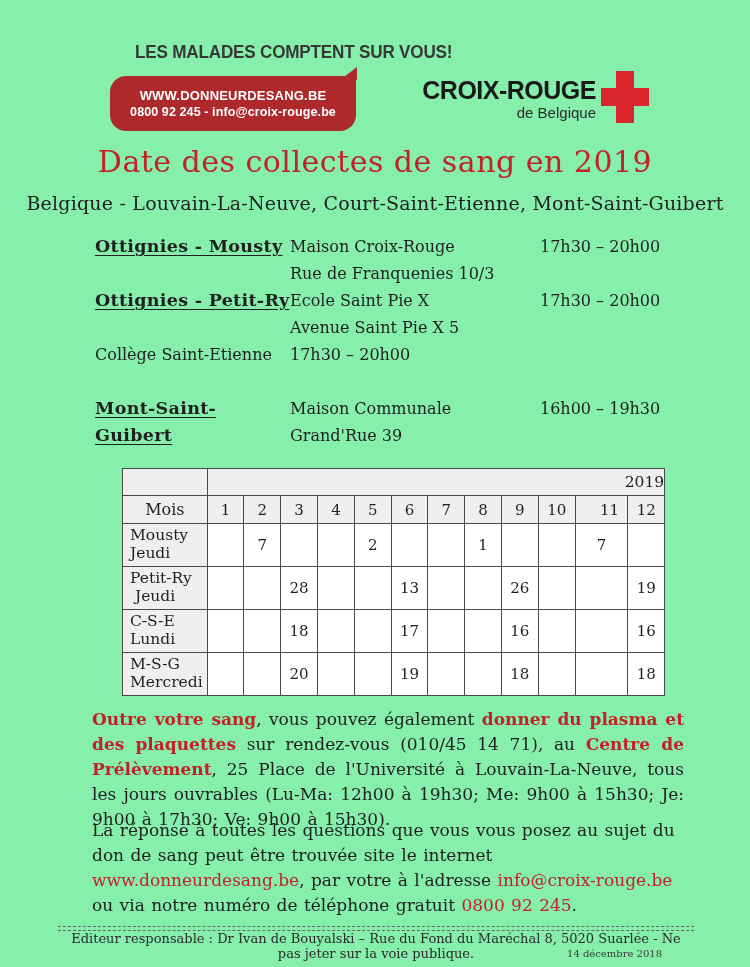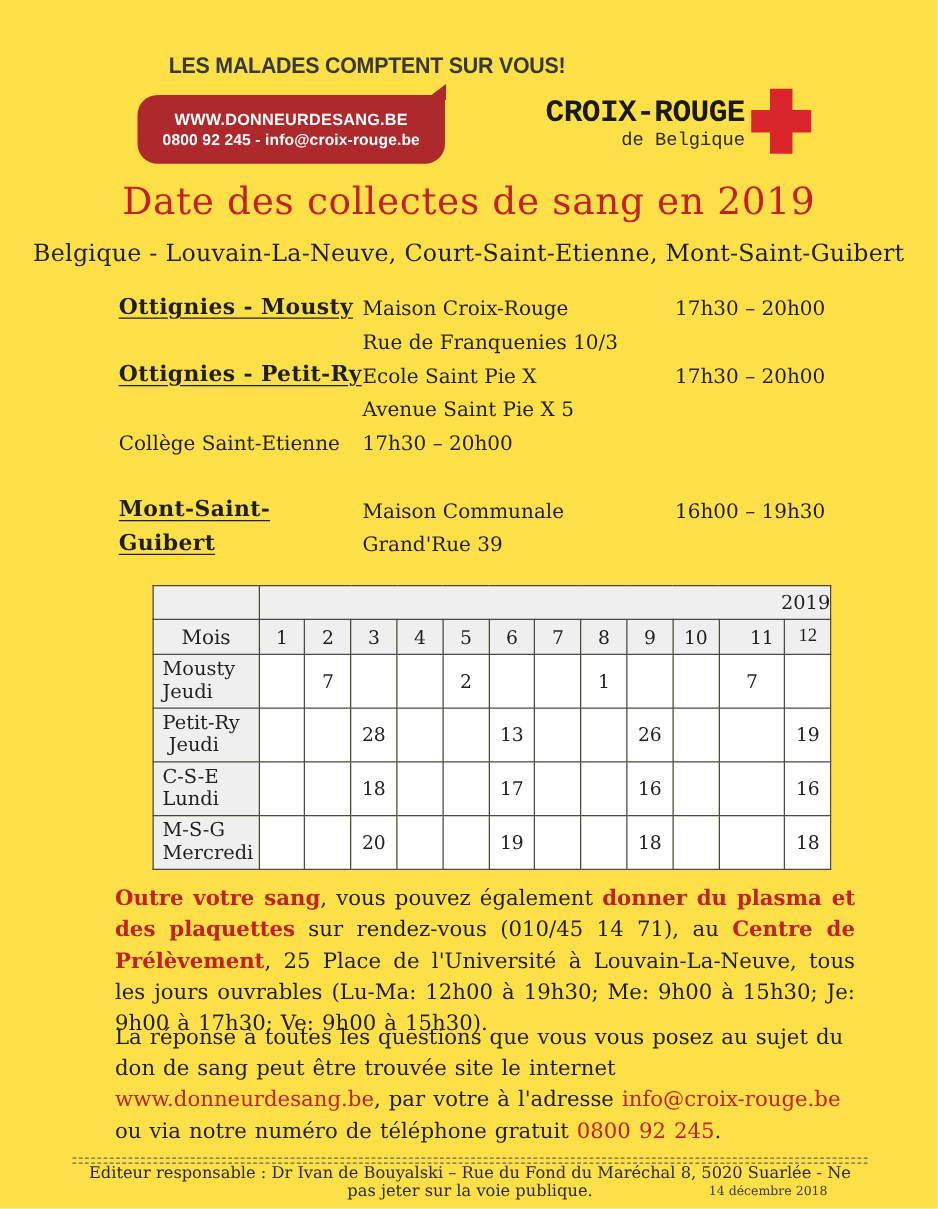--- a/index.html
+++ b/index.html
@@ -6,21 +6,21 @@
     --accent-red:#c32128;
     --bubble-red:#ae292c;
     --cross-red:#d9252b;
     --tagline-gray:#383838;
     --text:#1f1f1f;
     --table-header-bg:#efefef;
     --table-border:#4a4a4a;
   }
   html,body{margin:0;padding:0;background:#ffffff;}
   .page{
-    position:relative;width:750px;height:967px;background:#fde047;overflow:hidden;
+    position:relative;width:750px;height:967px;background:#86efac;overflow:hidden;
     font-family:"DejaVu Serif",serif;color:var(--text);
   }
   
   .tagline{
     position:absolute;left:135px;top:42px;
     font-family:"Liberation Sans",sans-serif;font-weight:bold;font-size:18px;
     color:var(--tagline-gray);letter-spacing:-0.2px;transform:scaleX(.95);transform-origin:left top;
   }
   .bubble{
     position:absolute;left:110px;top:76px;width:246px;height:55px;
@@ -30,21 +30,21 @@
   }
   .tail{
     position:absolute;right:-1px;top:-9px;width:17px;height:13px;
     background:var(--bubble-red);
     clip-path:polygon(100% 0,100% 100%,0 100%);
   }
   .bubble-l1{font-size:13px;letter-spacing:.2px;}
   .bubble-l2{font-size:12.5px;letter-spacing:.1px;margin-top:2px;text-align:center;}
   .logo-text{
     position:absolute;left:420px;top:78px;width:176px;text-align:right;
-    font-family:Liberation Mono, monospace;
+    font-family:Liberation Sans, sans-serif;
   }
   .logo-name{font-weight:bold;font-size:25px;letter-spacing:-0.5px;color:#1a1a1a;line-height:1.0;}
   .logo-sub{font-size:15px;color:#2b2b2b;margin-top:1px;}
   .cross{position:absolute;left:601px;top:71px;width:48px;height:52px;}
   .cross::before{content:"";position:absolute;left:15px;top:0;width:18px;height:52px;background:var(--cross-red);}
   .cross::after{content:"";position:absolute;left:0;top:17px;width:48px;height:18px;background:var(--cross-red);}
   
   .title{
     position:absolute;left:0;right:0;top:144px;margin:0;text-align:center;
     font-size:30px;font-weight:normal;color:var(--accent-red);letter-spacing:.5px;
@@ -146,21 +146,21 @@
           <td class="hdr month-cell" style="width: 35.8px;">2</td>
           <td class="hdr month-cell" style="width: 35.8px;">3</td>
           <td class="hdr month-cell" style="width: 35.8px;">4</td>
           <td class="hdr month-cell" style="width: 35.8px;">5</td>
           <td class="hdr month-cell" style="width: 35.8px;">6</td>
           <td class="hdr month-cell" style="width: 35.8px;">7</td>
           <td class="hdr month-cell" style="width: 35.8px;">8</td>
           <td class="hdr month-cell" style="width: 35.8px;">9</td>
           <td class="hdr month-cell" style="width: 35.8px;">10</td>
           <td class="hdr month-cell" style="width: 35.8px; padding-left: 16px;">11</td>
-          <td class="hdr month-cell" style="width: 35.8px; font-family: Liberation Serif, serif;">12</td>
+          <td class="hdr month-cell" style="width: 35.8px;">12</td>
         </tr>
         <tr>
           <td class="hdr label-cell">
             <div>Mousty</div>
             <div>Jeudi</div>
           </td>
           <td class="data-cell"></td>
           <td class="data-cell">7</td>
           <td class="data-cell"></td>
           <td class="data-cell"></td>

